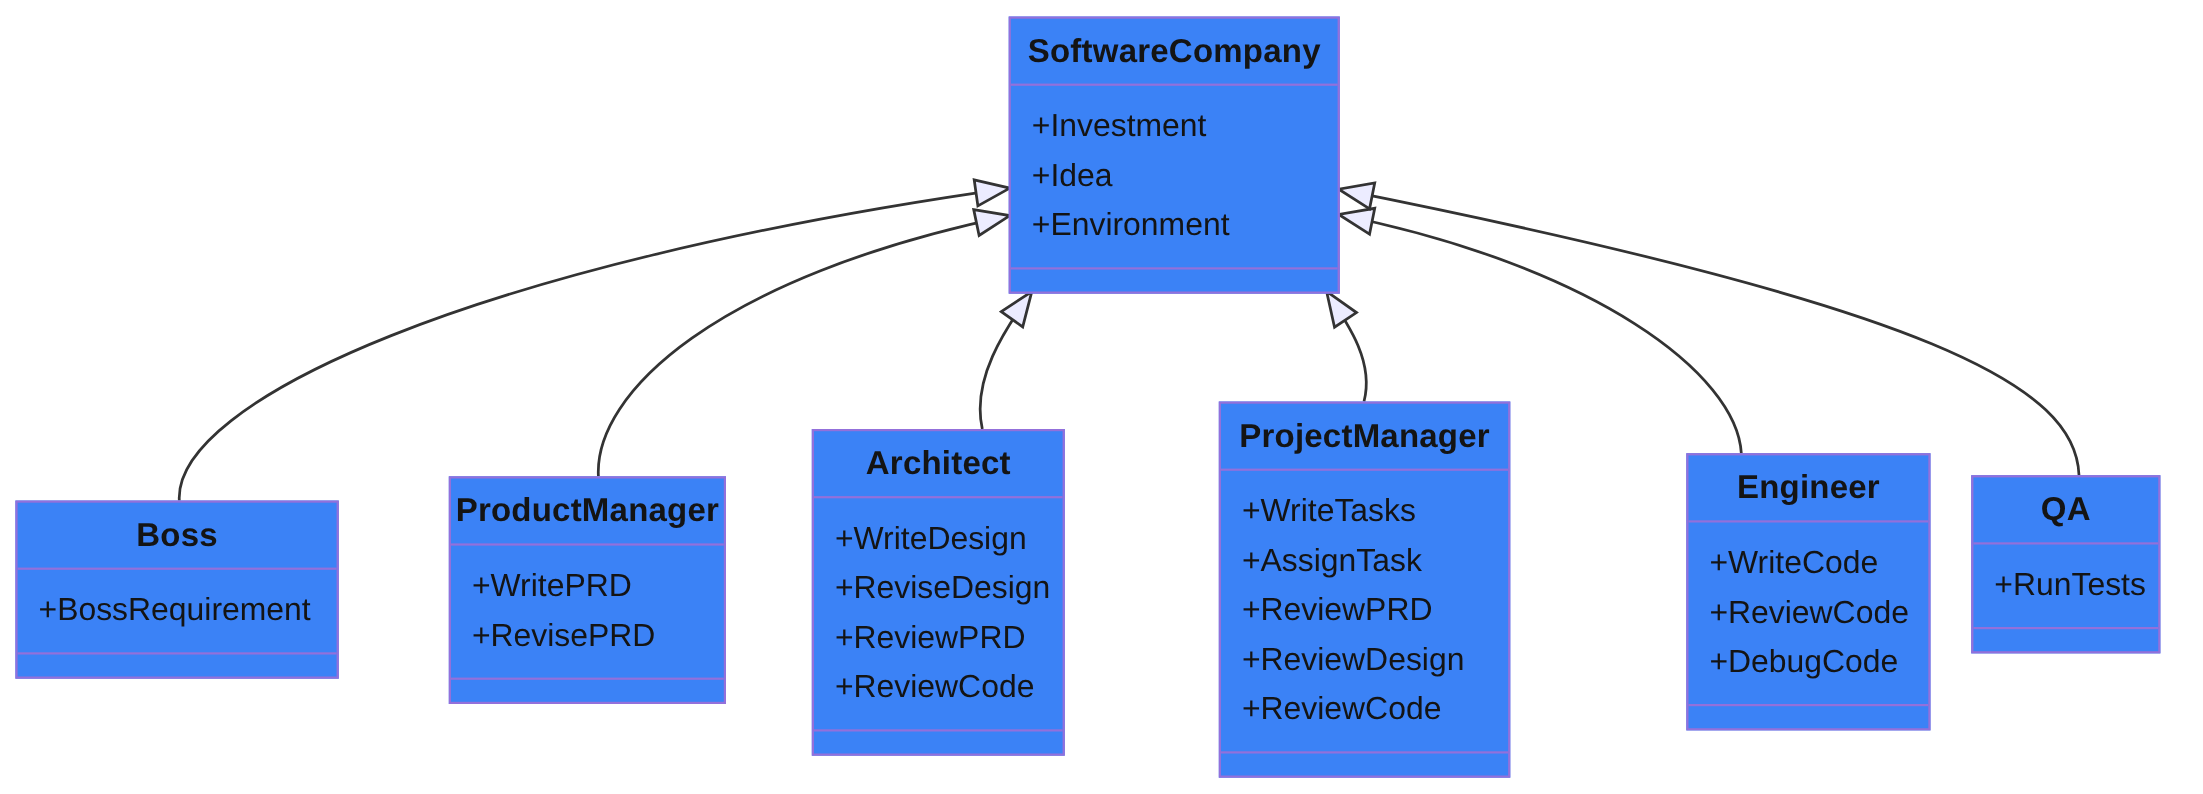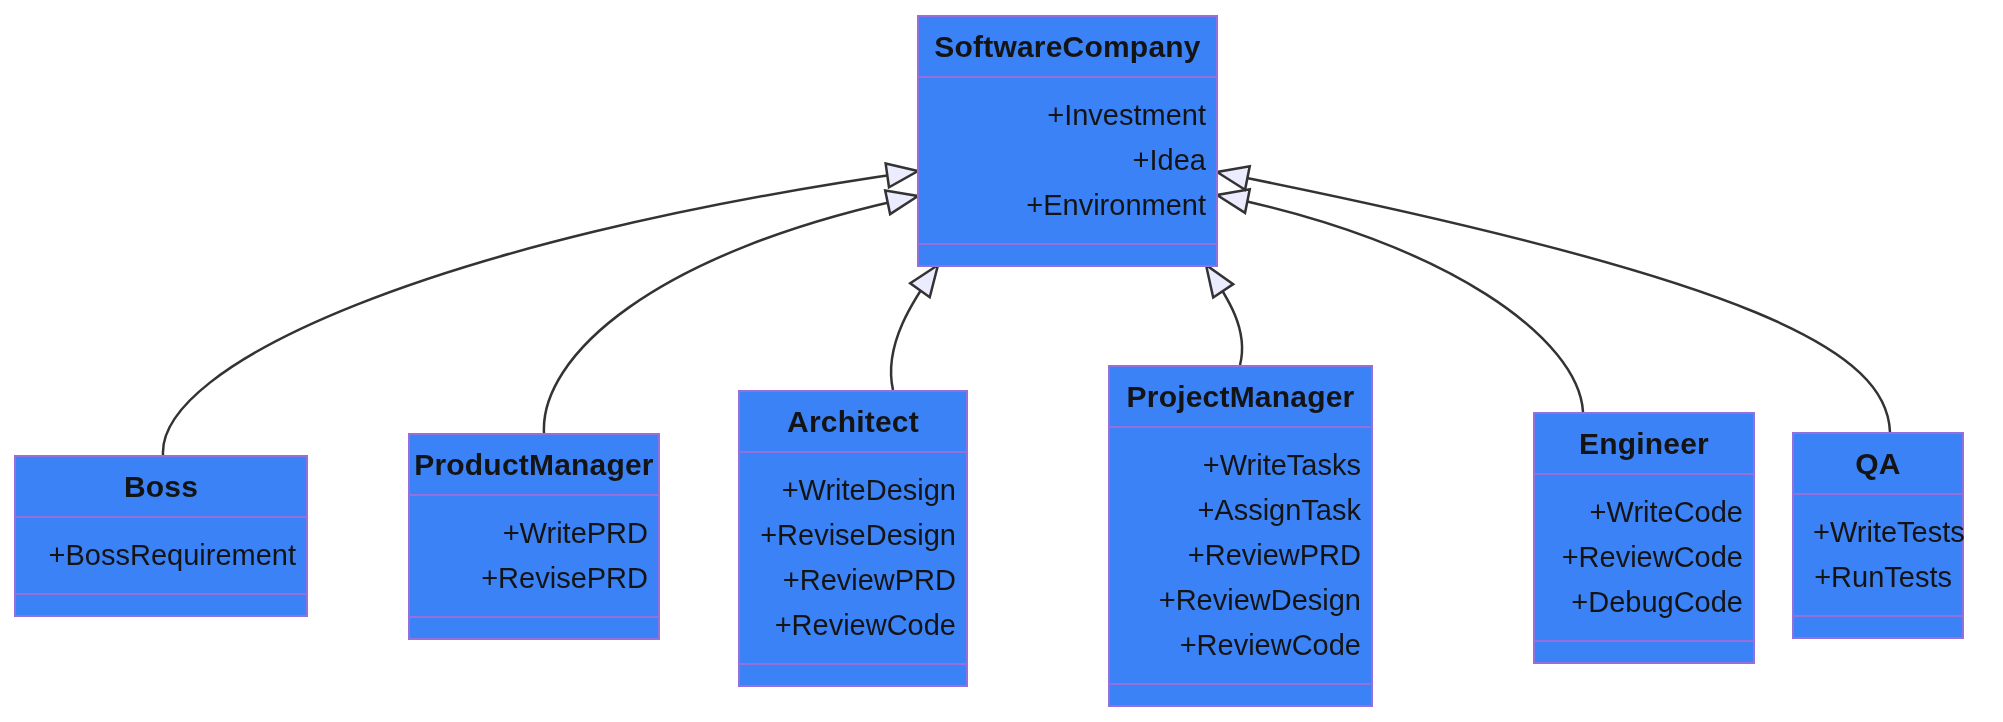--- a/index.html
+++ b/index.html
@@ -48,21 +48,20 @@
     border-top: 2px solid #9370DB;
     padding: 15px 0 15px 0;
   }
   .attr-row {
     height: 45px;
     line-height: 45px;
     padding-left: 19px;
     padding-right: 10px;
     font-size: 29px;
     white-space: nowrap;
-    text-align: right;
   }
   .class-methods {
     border-top: 2px solid #9370DB;
     height: 20px;
   }
 </style>
 </head>
 <body>
 
 <div id="canvas">
@@ -132,19 +131,18 @@
         <div class="class-attrs">
           <div class="attr-row">+WriteCode</div>
           <div class="attr-row">+ReviewCode</div>
           <div class="attr-row">+DebugCode</div>
         </div>
         <div class="class-methods"></div>
       </div>
       <div class="class-node" style="left: 1792px; top: 432px; width: 172px;">
         <div class="class-title">QA</div>
         <div class="class-attrs">
-          <div class="attr-row">+WriteTests</div>
           <div class="attr-row">+RunTests</div>
         </div>
         <div class="class-methods"></div>
       </div>
     </div>
 </div>
 
 </body></html>

